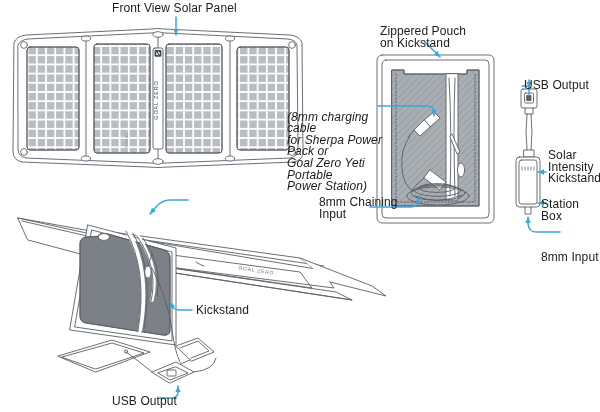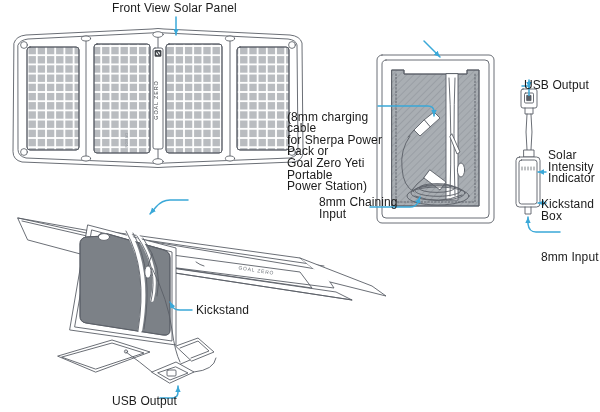--- a/index.html
+++ b/index.html
@@ -20,21 +20,21 @@
 
   
   .callout{
     position:absolute;
     font-size:12px;
     line-height:11.6px;
     color:#1b1b1b;
     white-space:pre-line;
     letter-spacing:.1px;
   }
-  .callout .sub{font-weight:normal;display:block;}
+  .callout .sub{font-weight:normal;display:block;font-style:italic;}
   .c-front{left:112px;top:3px;}
   .c-pouch{left:380px;top:26px;}
   .c-cable{left:287px;top:100px;width:108px;}
   .c-cable .hd{font-weight:bold;display:block;white-space:nowrap;}
   .c-back{left:192px;top:195px;}
   .c-chain{left:303px;top:197px;margin-left:16px;}
   .c-kick{left:196px;top:305px;}
   .c-usb-bot{left:112px;top:396px;}
   .c-usb-top{left:524px;top:80px;}
   .c-sii{left:548px;top:150px;width:52px;}
@@ -274,39 +274,41 @@
       <rect x="157.4" y="50.8" width="1.2" height="5" fill="#3f4348" transform="rotate(-32 158 53.4)"></rect>
     </g>
 
     <g transform="translate(256,272) rotate(9)">
       <text x="0" y="0" text-anchor="middle" font-family="Liberation Sans, sans-serif" font-size="5" letter-spacing="0.8" fill="#70757b">GOAL ZERO</text>
     </g>
   </svg>
 
   <div class="callout c-front">Front View Solar Panel</div>
 
+  <div class="callout c-pouch">Zippered Pouch
+on Kickstand</div>
 
   <div class="callout c-cable">
     <span class="sub">(8mm charging cable
 for Sherpa Power Pack or
 Goal Zero Yeti Portable
 Power Station)</span>
   </div>
 
 
   <div class="callout c-chain">8mm Chaining
 Input</div>
 
   <div class="callout c-kick">Kickstand</div>
 
   <div class="callout c-usb-bot">USB Output</div>
 
   <div class="callout c-usb-top">USB Output</div>
 
   <div class="callout c-sii">Solar
 Intensity
-Indicator</div>
-
-  <div class="callout c-jbox">Kickstand Box</div>
+Kickstand</div>
+
+  <div class="callout c-jbox">Station Box</div>
 
   <div class="callout c-8mm">8mm Input</div>
 
 </div>
 
 </body></html>

